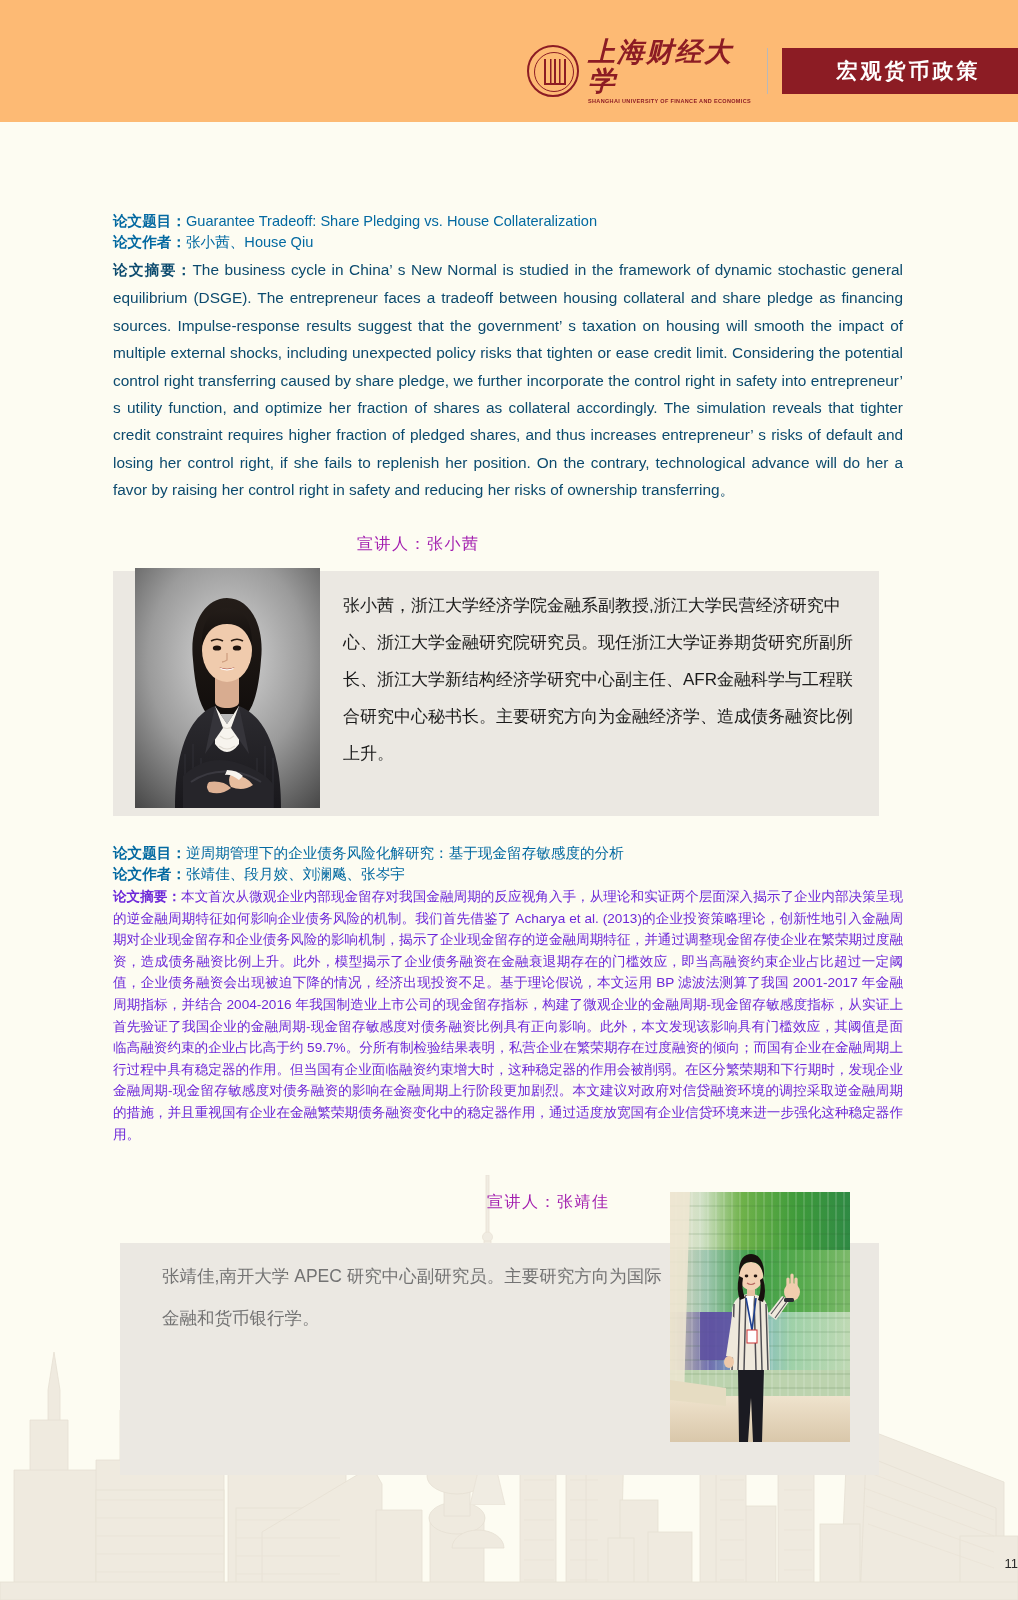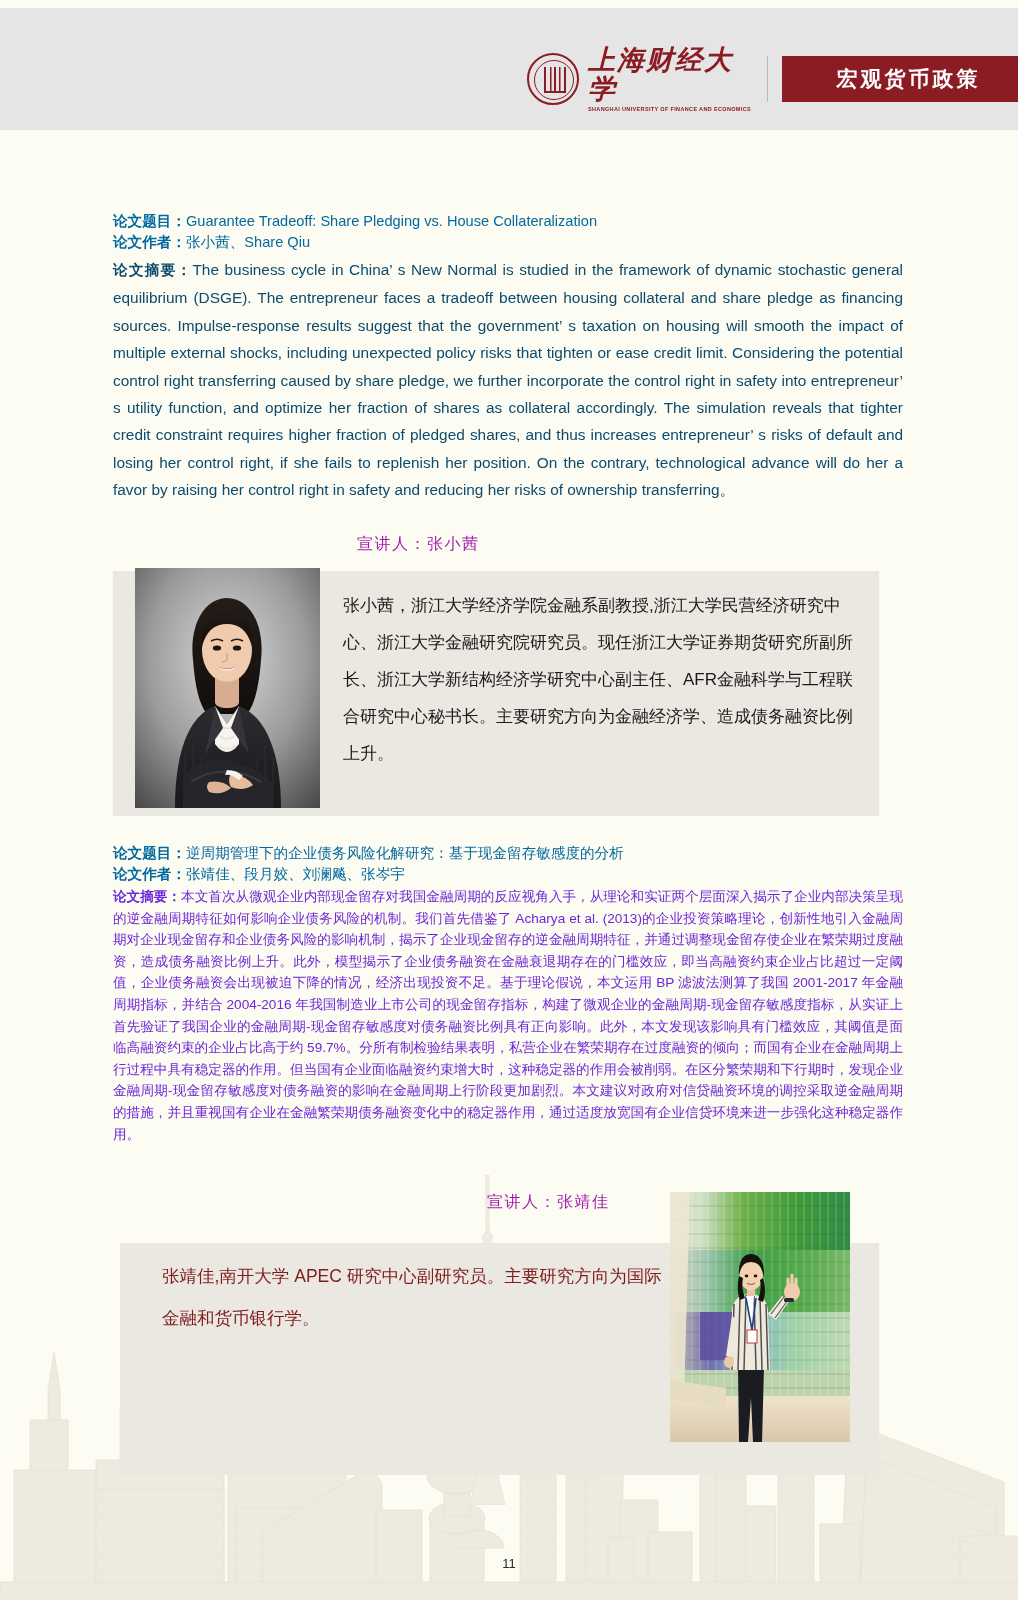--- a/index.html
+++ b/index.html
@@ -43,24 +43,24 @@
     top: 1175px;
     width: 60px;
     height: 330px;
     z-index: 1;
     pointer-events: none;
   }
 
   
   .header {
     position: absolute;
-    top: 8px; left: 0;
+    top: 0; left: 0;
     width: 1018px;
     height: 122px;
-    background: #e5e5e5;
+    background: #fdba74;
     z-index: 5;
   }
   .header-inner {
     position: absolute;
     left: 527px;
     top: 42px;
     display: flex;
     align-items: center;
     height: 58px;
   }
@@ -194,39 +194,39 @@
     position: absolute;
     font-size: 17px;
     line-height: 37px;
     color: #1a1a1a;
     z-index: 6;
   }
   .speaker-bio-2 {
     position: absolute;
     font-size: 17.5px;
     line-height: 42px;
-    color: #7f1d1d;
+    color: #737373;
     z-index: 6;
   }
 
   
   .photo {
     position: absolute;
     z-index: 7;
     overflow: hidden;
   }
   .photo svg { display: block; }
 
   
   .page-number {
     position: absolute;
     left: 0;
     top: 1556px;
     width: 1018px;
-    text-align: center;
+    text-align: right;
     font-size: 13px;
     color: #2a2a2a;
     z-index: 8;
   }
 </style>
 </head>
 <body>
 
 <div class="page">
 
@@ -319,21 +319,21 @@
       <div class="header-divider"></div>
       <div class="header-banner">宏观货币政策</div>
     </div>
   </div>
 
   <div class="paper-block" style="top:211px;">
     <div class="meta-line">
       <span class="meta-label">论文题目：</span><span>Guarantee Tradeoff: Share Pledging vs. House Collateralization</span>
     </div>
     <div class="meta-line">
-      <span class="meta-label">论文作者：</span><span>张小茜、Share Qiu</span>
+      <span class="meta-label">论文作者：</span><span>张小茜、House Qiu</span>
     </div>
     <div class="abstract-en">
       <span class="meta-label">论文摘要：</span><span>The business cycle in China’ s New Normal is studied in the framework of dynamic stochastic general equilibrium (DSGE). The entrepreneur faces a tradeoff between housing collateral and share pledge as financing sources. Impulse-response results suggest that the government’ s taxation on housing will smooth the impact of multiple external shocks, including unexpected policy risks that tighten or ease credit limit. Considering the potential control right transferring caused by share pledge, we further incorporate the control right in safety into entrepreneur’ s utility function, and optimize her fraction of shares as collateral accordingly. The simulation reveals that tighter credit constraint requires higher fraction of pledged shares, and thus increases entrepreneur’ s risks of default and losing her control right, if she fails to replenish her position. On the contrary, technological advance will do her a favor by raising her control right in safety and reducing her risks of ownership transferring。</span>
     </div>
   </div>
 
   <div class="speaker-band" style="left:113px; top:571px; width:766px; height:245px;"></div>
   <div class="speaker-title" style="left:357px; top:534px;">宣讲人：张小茜</div>
   <div class="speaker-bio" style="left:343px; top:587px; width:523px;">张小茜，浙江大学经济学院金融系副教授,浙江大学民营经济研究中心、浙江大学金融研究院研究员。现任浙江大学证券期货研究所副所长、浙江大学新结构经济学研究中心副主任、AFR金融科学与工程联合研究中心秘书长。主要研究方向为金融经济学、造成债务融资比例上升。</div>
 

